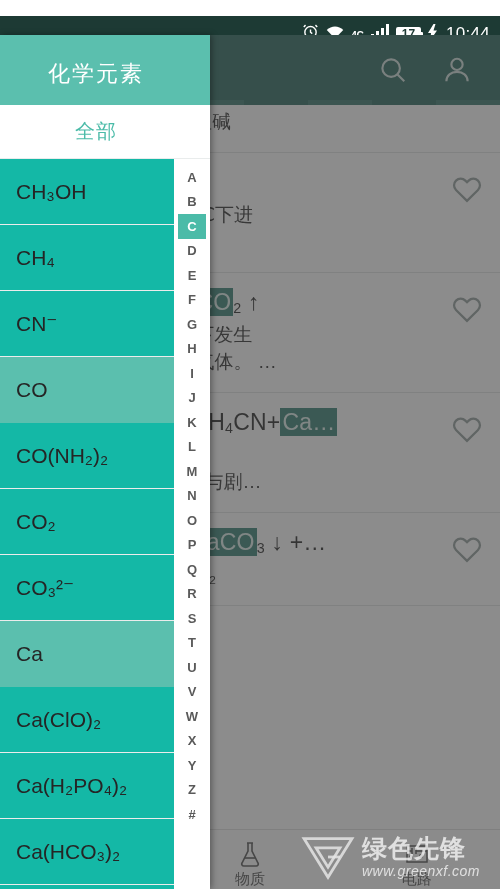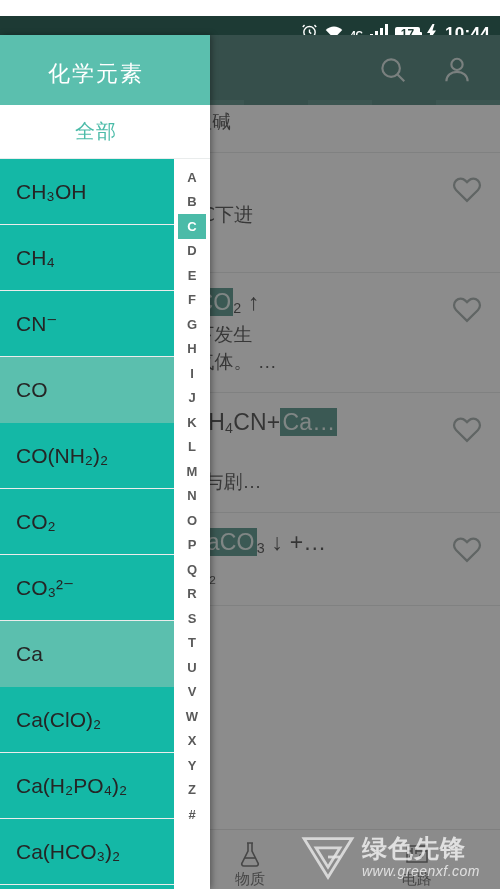--- a/index.html
+++ b/index.html
@@ -44,21 +44,21 @@
     position: relative; background: #fff;
   }
   .sb-battery::after {
     content: ""; position: absolute; right: -4px; top: 3px;
     width: 2px; height: 6px; background: #fff; border-radius: 0 1px 1px 0;
   }
   .sb-battery span {
     font-size: 12px; font-weight: bold; color: #1d3a34; line-height: 1;
     width: 100%; text-align: center;
   }
-  .sb-time { font-size: 17px; margin-left: 2px; letter-spacing: .3px; font-weight: bold; }
+  .sb-time { font-size: 17px; margin-left: 2px; letter-spacing: .3px; }
 
   
   .app-bar {
     position: absolute; top: 35px; left: 0; right: 0;
     height: 70px;
     background: #1f5f55;
     display: flex; align-items: center;
   }
   .app-tabs {
     flex: 1; display: flex; align-items: center;

